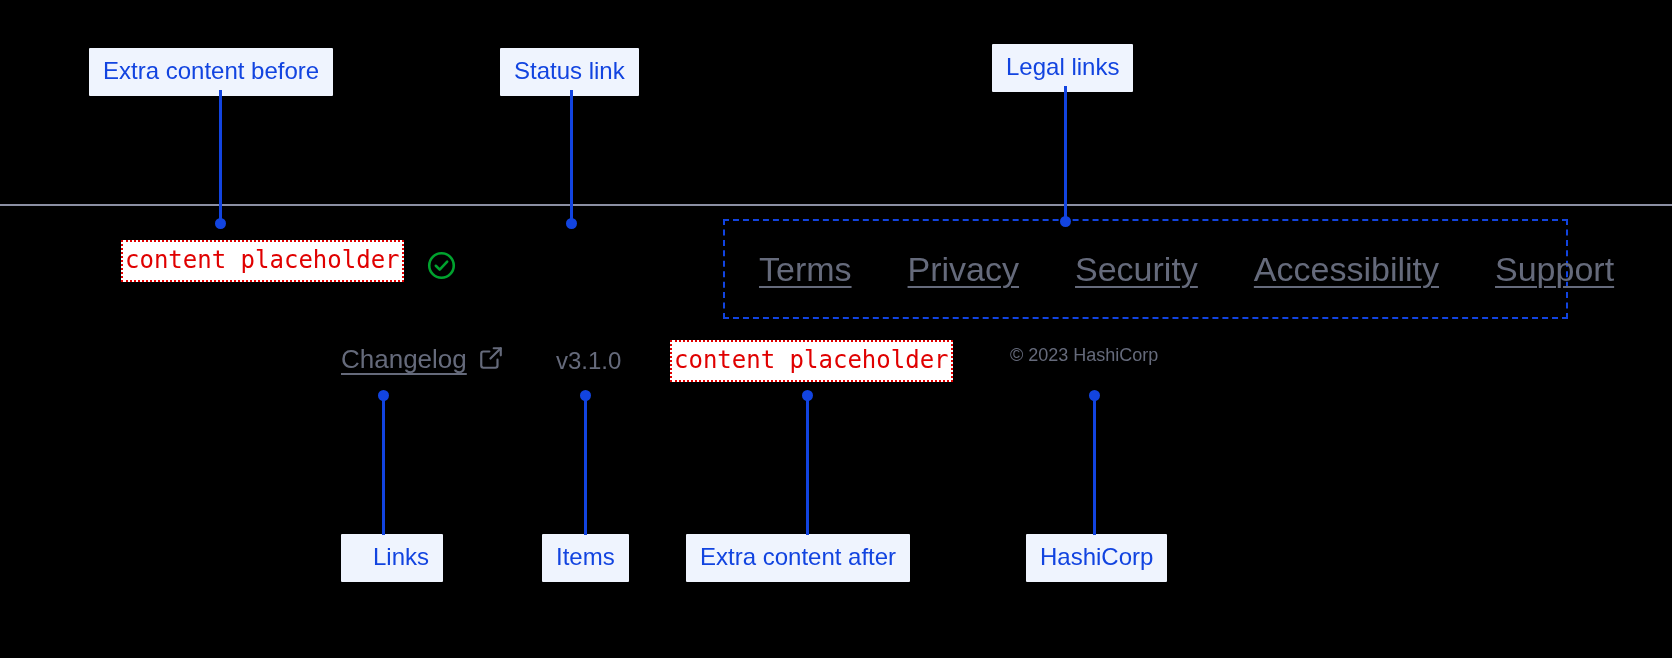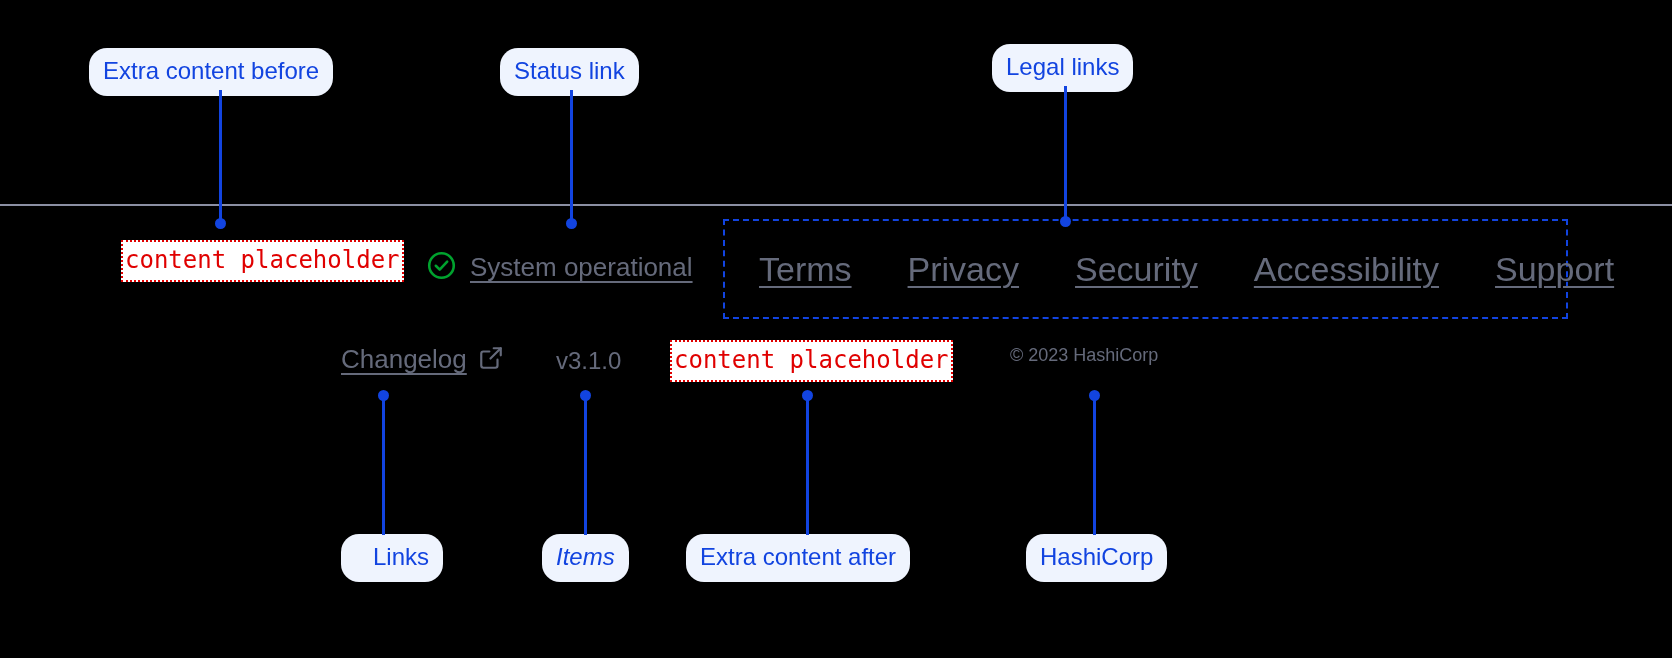--- a/index.html
+++ b/index.html
@@ -14,21 +14,21 @@
     overflow: hidden;
     font-family: "Liberation Sans", sans-serif;
     -webkit-font-smoothing: antialiased;
   }
 
   
   .callout {
     position: absolute;
     background: #eff4fe;
     color: #1244e0;
-    border-radius: 18px;
+    border-radius: 1px;
     font-size: 24px;
     line-height: 1;
     padding: 11px 14px 13px 14px;
     white-space: nowrap;
     font-family: "Liberation Sans", sans-serif;
   }
   .leader {
     position: absolute;
     width: 3px;
     background: #1244e0;
@@ -131,21 +131,20 @@
   <span class="placeholder">content placeholder</span>
 </div>
 
 <div class="footer-row status-link" style="left:426px; top:250px;">
   <span class="check-icon">
     <svg width="31" height="31" viewBox="0 0 24 24" fill="none" stroke="#00a22e" stroke-width="2" stroke-linecap="round" stroke-linejoin="round">
       <circle cx="12" cy="12" r="9.5"></circle>
       <path d="M7.6 12.2 L10.6 15.2 L16.4 9.0"></path>
     </svg>
   </span>
-  <span class="status-label">System operational</span>
 </div>
 
 <div class="legal-box" style="left:723px; top:219px; width:845px; height:100px;">
   <a class="legal-link" href="#">Terms</a>
   <a class="legal-link" href="#">Privacy</a>
   <a class="legal-link" href="#">Security</a>
   <a class="legal-link" href="#">Accessibility</a>
   <a class="legal-link" href="#">Support</a>
 </div>
 
@@ -181,21 +180,21 @@
 <div class="dot" style="left:566px; top:218px;"></div>
 
 <div class="callout" style="left:992px; top:44px;">Legal links</div>
 <div class="leader" style="left:1064px; top:86px; height:135px;"></div>
 <div class="dot" style="left:1060px; top:216px;"></div>
 
 <div class="callout" style="left:341px; top:534px;padding-left:32px;">Links</div>
 <div class="leader" style="left:382px; top:396px; height:139px;"></div>
 <div class="dot" style="left:378px; top:390px;"></div>
 
-<div class="callout" style="left:542px; top:534px;font-style:italic;">Items</div>
+<div class="callout" style="left:542px; top:534px;">Items</div>
 <div class="leader" style="left:584px; top:396px; height:139px;"></div>
 <div class="dot" style="left:580px; top:390px;"></div>
 
 <div class="callout" style="left:686px; top:534px;">Extra content after</div>
 <div class="leader" style="left:806px; top:396px; height:139px;"></div>
 <div class="dot" style="left:802px; top:390px;"></div>
 
 <div class="callout" style="left:1026px; top:534px;">HashiCorp</div>
 <div class="leader" style="left:1093px; top:396px; height:139px;"></div>
 <div class="dot" style="left:1089px; top:390px;"></div>

